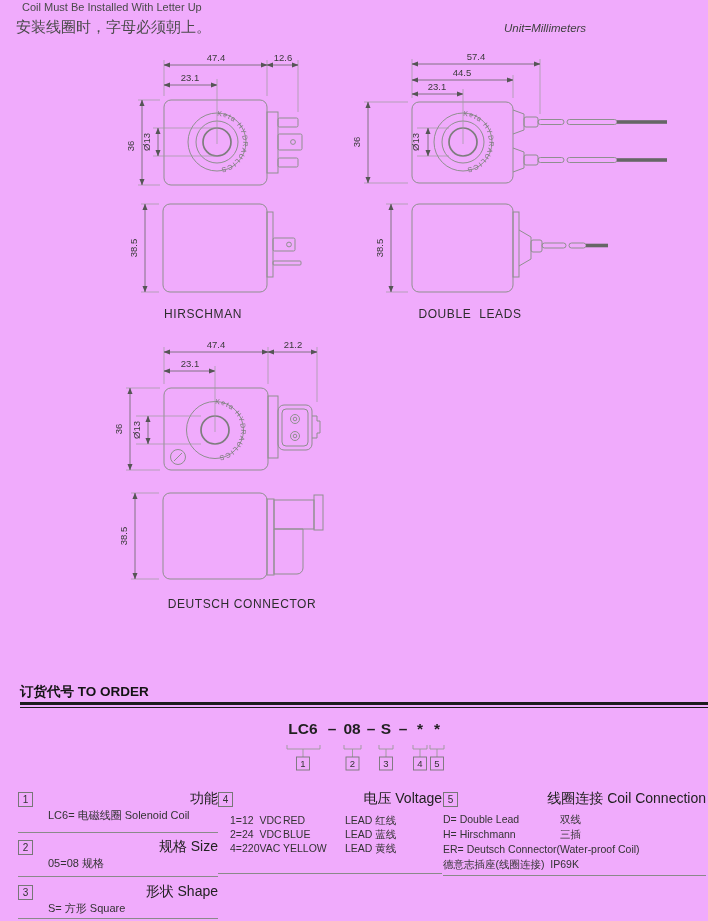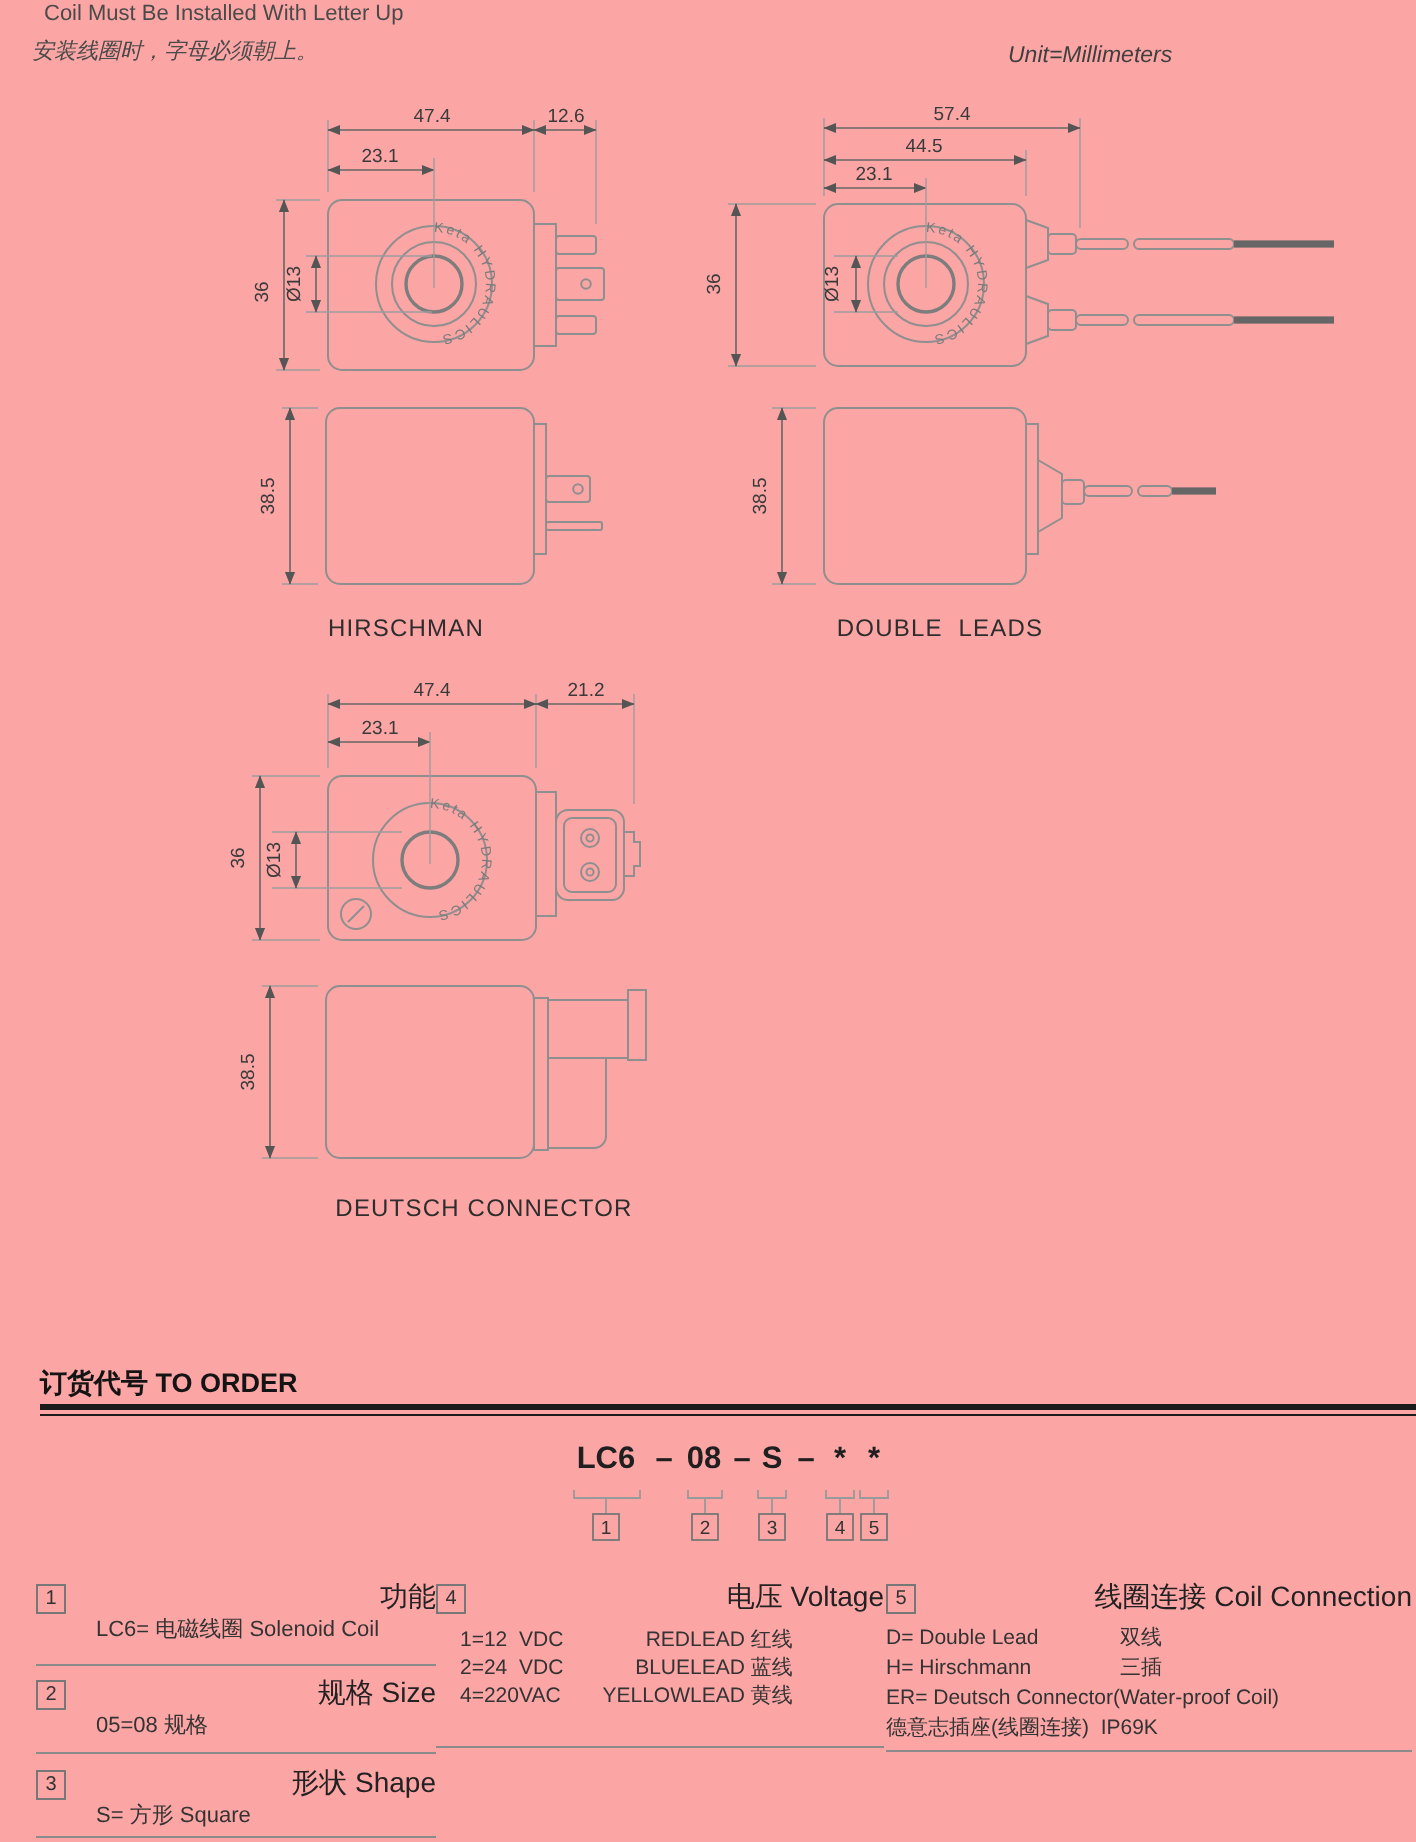--- a/index.html
+++ b/index.html
@@ -1,20 +1,20 @@
 <!DOCTYPE html>
 <html><head>
 <meta charset="utf-8">
 <style>
   html,body{margin:0;padding:0;background:#fff;}
-  .page{position:relative;width:708px;height:921px;background:#fca5a5;overflow:hidden;
+  .page{position:relative;width:708px;height:921px;background:#f0abfc;overflow:hidden;
         font-family:"Liberation Sans","DejaVu Sans",sans-serif;color:#333;}
   .abs{position:absolute;}
   .note-en{left:22px;top:1px;font-size:11px;color:#4a4a4a;}
-  .note-zh{left:16px;top:18px;font-size:11px;color:#4a4a4a;font-style:italic;}
+  .note-zh{left:16px;top:18px;font-size:15px;color:#4a4a4a;}
   .unit{left:504px;top:22px;font-size:11.5px;color:#3f3f3f;font-style:italic;}
   svg{display:block;font-family:inherit;}
   .ol{fill:none;stroke:#8f8f8f;stroke-width:1;}
   .ob{fill:none;stroke:#7d7d7d;stroke-width:1.7;}
   .dl{stroke:#666666;stroke-width:0.8;fill:none;}
   .xl{stroke:#9c9c9c;stroke-width:0.7;fill:none;}
   .dt{font-size:9.5px;fill:#3a3a3a;}
   .cap{font-size:12px;fill:#2d2d2d;letter-spacing:0.6px;white-space:pre;}
   .brand{font-size:7px;fill:#7a7a7a;letter-spacing:1.1px;}
   .wire{fill:#666666;stroke:none;}
@@ -27,21 +27,21 @@
               border-top:3px solid #1c1c1c;border-bottom:1px solid #1c1c1c;}
   .lg-item{position:absolute;border-bottom:1px solid #8a8a8a;font-size:11px;color:#333;}
   .numbox{position:absolute;left:0;top:1px;width:13px;height:13px;border:1px solid #777;
           font-size:10px;line-height:13px;text-align:center;color:#333;}
   .lg-title{margin-left:30px;font-size:14px;font-weight:normal;color:#222;line-height:14px;text-align:right;}
   .lg-line{margin-left:30px;margin-top:3px;line-height:15px;}
   #li4 .lg-title{margin-left:32px;padding-left:48px;}
   .vrows{margin-left:12px;margin-top:8px;font-size:10.5px;}
   .vrow{line-height:14.2px;white-space:nowrap;}
   .vc1{display:inline-block;width:53px;}
-  .vc2{display:inline-block;width:62px;text-align:right;}
+  .vc2{display:inline-block;width:62px;}
   .crows{margin-top:7px;font-size:10.5px;}
   .crow{line-height:15px;white-space:nowrap;}
   .cc1{display:inline-block;min-width:117px;}
   .pre{white-space:pre;}
 </style>
 </head>
 <body>
 
 <div class="page">
 

